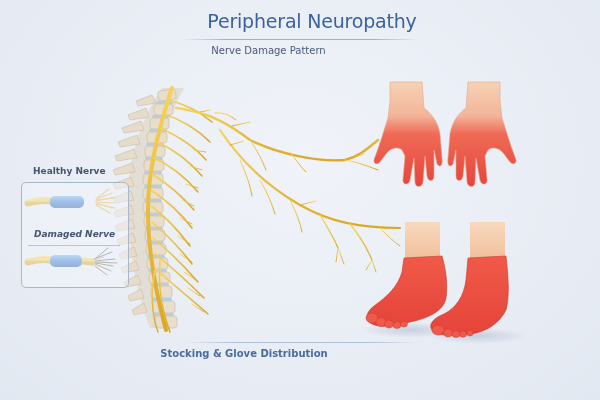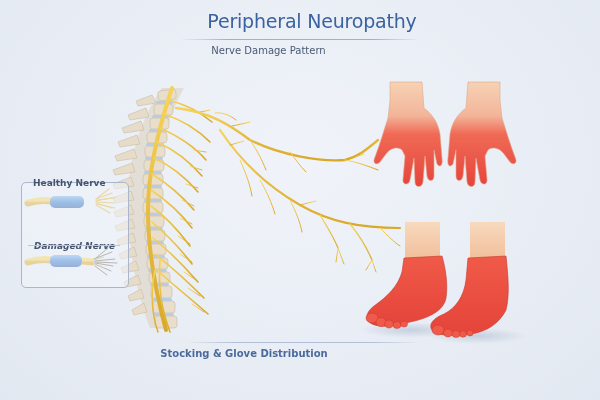--- a/index.html
+++ b/index.html
@@ -27,21 +27,21 @@
   }
   .footer {
     position: absolute; left: 0; width: 488px; top: 348px; text-align: center;
     font-size: 10px; font-weight: bold; color: #4b6a9c;
   }
   .legend-box {
     position: absolute; left: 21px; top: 182px; width: 106px; height: 104px;
     border: 1px solid #aab6c9; border-radius: 5px; background: rgba(240,244,250,0.55);
   }
   .legend-label {
-    position: absolute; font-size: 9px; color: #45556f; font-weight: bold; white-space: nowrap; margin-top: 12px;
+    position: absolute; font-size: 9px; color: #45556f; font-weight: bold; white-space: nowrap;
   }
   .legend-divider {
     position: absolute; left: 28px; width: 92px; top: 245px; height: 1px; background: #b9c4d5;
   }
   svg.art { position: absolute; left: 0; top: 0; }
 </style>
 </head>
 <body>
 
 <div class="title">Peripheral Neuropathy</div>

